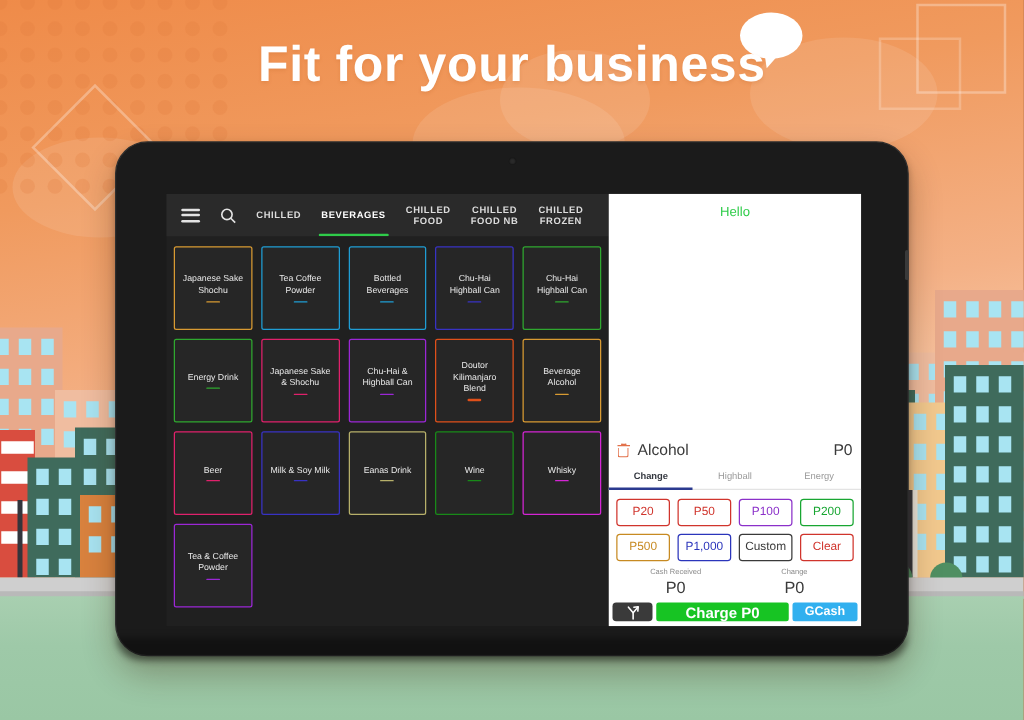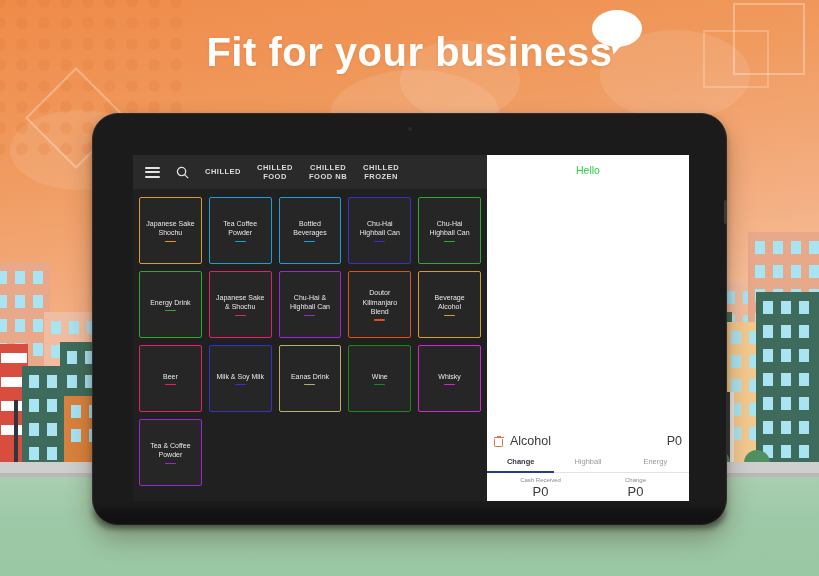--- a/index.html
+++ b/index.html
@@ -625,20 +625,21 @@
             </div>
         </div>
         <div class="tb-icon">
           <svg width="15" height="15" viewBox="0 0 24 24" fill="none" stroke="#e3e3e3" stroke-width="2.1">
             <circle cx="10.5" cy="10.5" r="6.6"></circle>
               <line x1="15.4" y1="15.4" x2="21" y2="21"></line>
           </svg>
         </div>
         <div id="cat-tabs" style="display:flex;">
             <div class="cat-tab">CHILLED</div>
+            <div class="cat-tab active">BEVERAGES</div>
             <div class="cat-tab">CHILLED
 FOOD</div>
             <div class="cat-tab">CHILLED
 FOOD NB</div>
             <div class="cat-tab">CHILLED
 FROZEN</div>
           </div>
       </div>
 
       <div class="grid" id="product-grid">
@@ -733,27 +734,48 @@
         <div class="st-label">Alcohol</div>
         <div class="st-value">P0</div>
       </div>
 
       <div class="tabrow" id="checkout-tabs">
           <div class="active">Change</div>
           <div>Highball</div>
           <div>Energy</div>
         </div>
 
+      <div class="denoms" id="denoms">
+          <div class="denom" style="color: rgb(208, 52, 44); border-color: rgb(208, 52, 44);">P20</div>
+          <div class="denom" style="color: rgb(208, 52, 44); border-color: rgb(208, 52, 44);">P50</div>
+          <div class="denom" style="color: rgb(139, 48, 201); border-color: rgb(139, 48, 201);">P100</div>
+          <div class="denom" style="color: rgb(24, 166, 50); border-color: rgb(24, 166, 50);">P200</div>
+          <div class="denom" style="color: rgb(199, 138, 34); border-color: rgb(199, 138, 34);">P500</div>
+          <div class="denom" style="color: rgb(43, 53, 187); border-color: rgb(43, 53, 187);">P1,000</div>
+          <div class="denom" style="color: rgb(58, 58, 58); border-color: rgb(58, 58, 58);">Custom</div>
+          <div class="denom" style="color: rgb(208, 52, 44); border-color: rgb(208, 52, 44);">Clear</div>
+        </div>
 
       <div class="totals">
         <div>
           <div class="tl-cap">Cash Received</div>
           <div class="tl-val">P0</div>
         </div>
         <div>
           <div class="tl-cap">Change</div>
           <div class="tl-val">P0</div>
         </div>
       </div>
 
+      <div class="actionbar">
+        <div class="split-btn">
+          <svg width="15" height="15" viewBox="0 0 24 24" fill="none" stroke="#fff" stroke-width="2" stroke-linecap="round" stroke-linejoin="round">
+            <path d="M12 21 V13 L18 6"></path>
+              <path d="M12 13 L6 6"></path>
+            <polyline points="13,6 18.5,5.5 18,11"></polyline>
+          </svg>
+        </div>
+        <div class="charge-btn">Charge P0</div>
+        <div class="gcash-btn">GCash</div>
+      </div>
     </div>
   </div>
 </div>
 
 </body></html>

